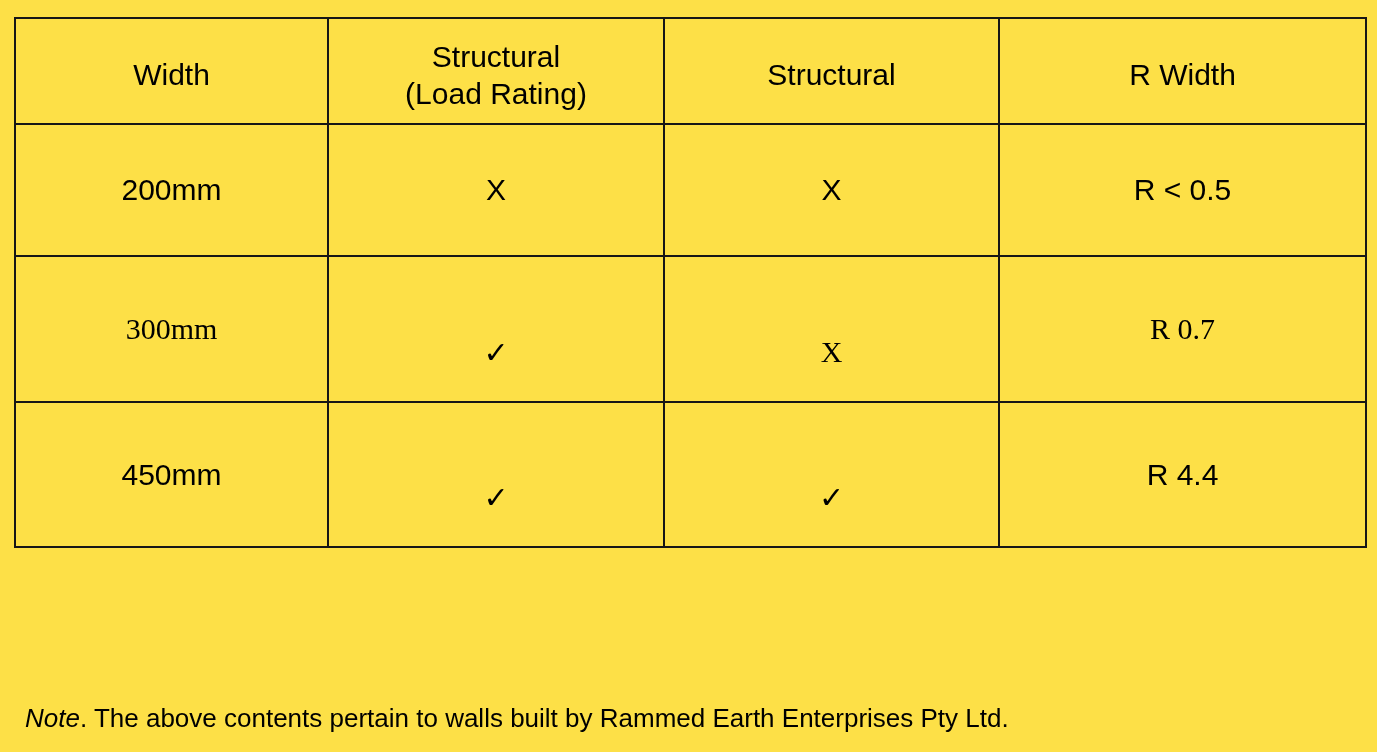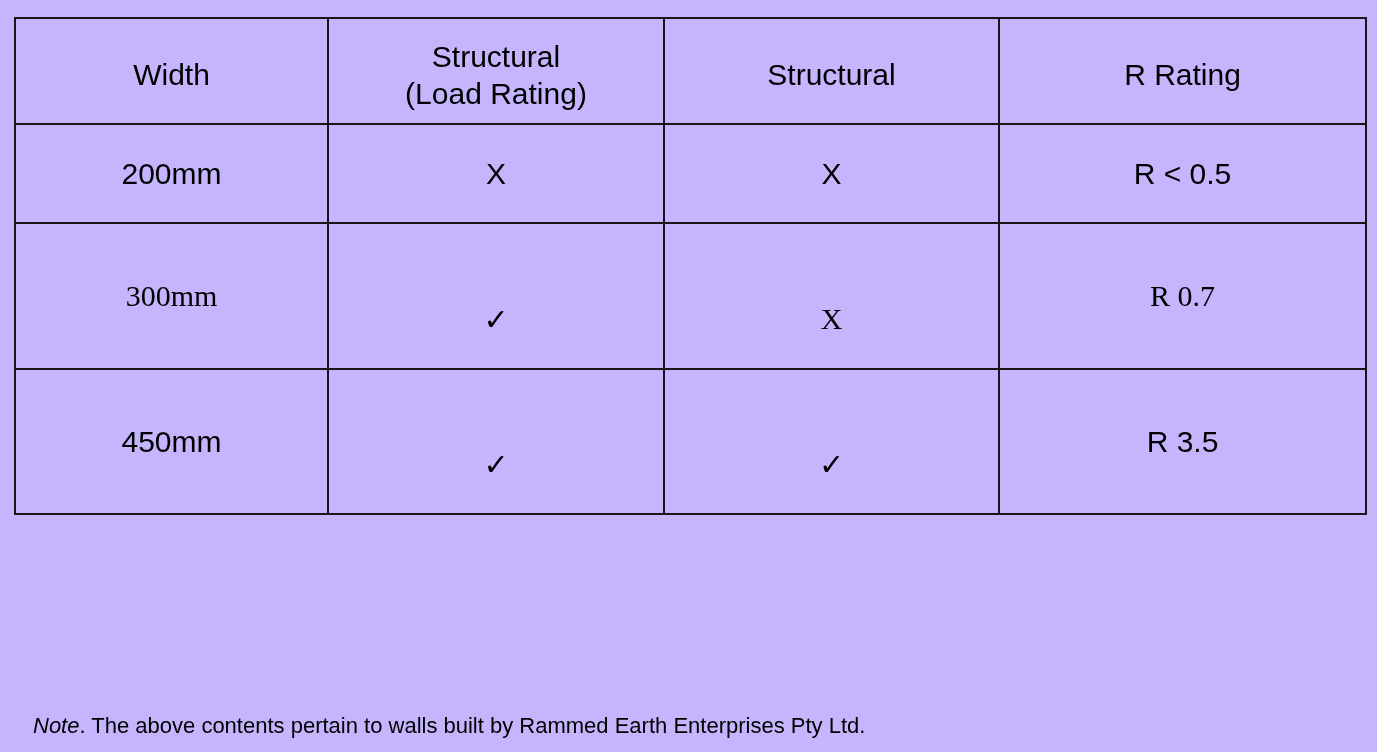--- a/index.html
+++ b/index.html
@@ -1,20 +1,20 @@
 <!DOCTYPE html>
 <html><head>
 <meta charset="utf-8">
 <style>
   html, body { margin: 0; padding: 0; background: #ffffff; }
   .page {
     position: relative;
     width: 1377px;
     height: 752px;
-    background: #c4b5fd;
+    background: #fde047;
     overflow: hidden;
     font-family: "Liberation Sans", sans-serif;
     color: #000000;
   }
   table.spec-table {
     position: absolute;
     left: 14px;
     top: 17px;
     width: 1351px;
     border-collapse: collapse;
@@ -29,32 +29,32 @@
     color: #000000;
     padding: 0;
     overflow: hidden;
   }
   .spec-table th {
     white-space: pre-line;      
     line-height: 37px;
     padding-top: 7px;
   }
   tr.row-head { height: 106px; }
-  tr.row-1    { height: 99px; }
+  tr.row-1    { height: 132px; }
   tr.row-2    { height: 146px; font-family: Liberation Serif, serif; }
   tr.row-3    { height: 146px; }
   tr.row-4    { height: 145px; }
   
   td.low .val { display: inline-block; transform: translateY(23px); }
   .note {
     position: absolute;
     left: 25px;
     top: 698px;
-    margin: 8px;
-    font-size: 22px;
+    margin: 0;
+    font-size: 26px;
     line-height: 40px;
     color: #000000;
     white-space: nowrap;
   }
   .note .lead { font-style: italic; }
 </style>
 </head>
 <body>
 
 <div class="page">
@@ -65,40 +65,40 @@
       <col style="width:336px">
       <col style="width:335px">
       <col style="width:367px">
     </colgroup>
     <thead>
       <tr class="row-head">
         <th>Width</th>
         <th>Structural
 (Load Rating)</th>
         <th>Structural</th>
-        <th>R Rating</th>
+        <th>R Width</th>
       </tr>
     </thead>
     <tbody>
       <tr class="row-1">
         <td><span class="val">200mm</span></td>
         <td><span class="val">X</span></td>
         <td><span class="val">X</span></td>
         <td><span class="val">R &lt; 0.5</span></td>
       </tr>
       <tr class="row-2">
         <td><span class="val">300mm</span></td>
         <td class="low"><span class="val">✓</span></td>
         <td class="low"><span class="val">X</span></td>
         <td><span class="val">R 0.7</span></td>
       </tr>
       <tr class="row-4">
         <td><span class="val">450mm</span></td>
         <td class="low"><span class="val">✓</span></td>
         <td class="low"><span class="val">✓</span></td>
-        <td><span class="val">R 3.5</span></td>
+        <td><span class="val">R 4.4</span></td>
       </tr>
     </tbody>
   </table>
 
   <p class="note"><span class="lead">Note</span><span>. The above contents pertain to walls built by Rammed Earth Enterprises Pty Ltd.</span></p>
 
 </div>
 
 </body></html>

